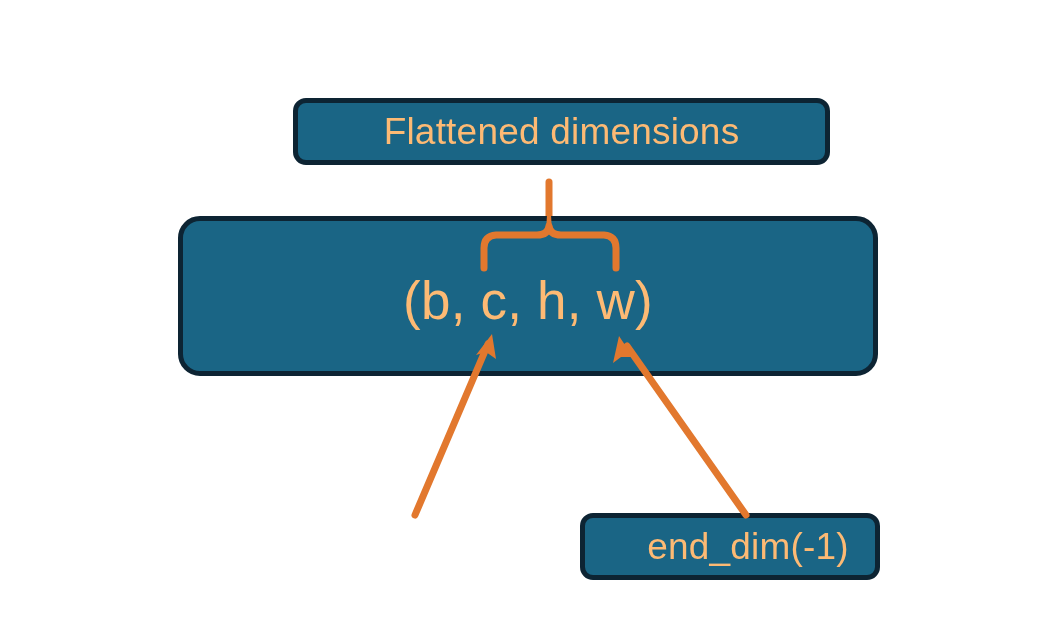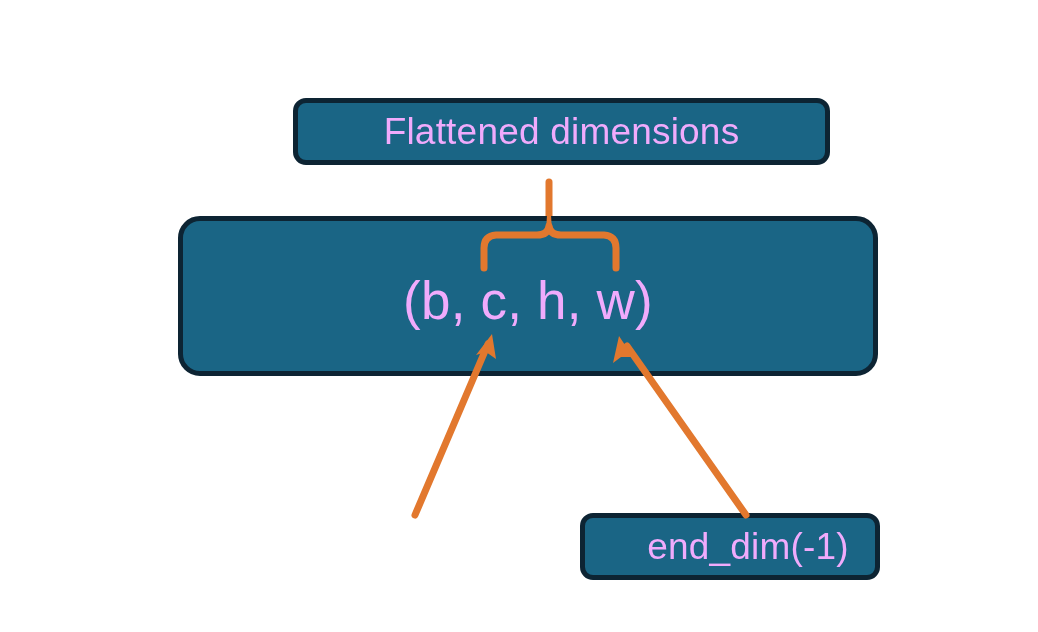--- a/index.html
+++ b/index.html
@@ -19,21 +19,21 @@
   }
   .node {
     position: absolute;
     box-sizing: border-box;
     background: #1a6585;
     border: 5px solid #0d2433;
     border-radius: 14px;
     display: flex;
     align-items: center;
     justify-content: center;
-    color: #f0abfc;
+    color: #fdba74;
     font-family: "Liberation Sans", sans-serif;
     font-weight: 400;
     letter-spacing: 0.2px;
     white-space: nowrap;
     z-index: 2;
   }
   #node-flattened {
     left: 293px;
     top: 98px;
     width: 537px;

